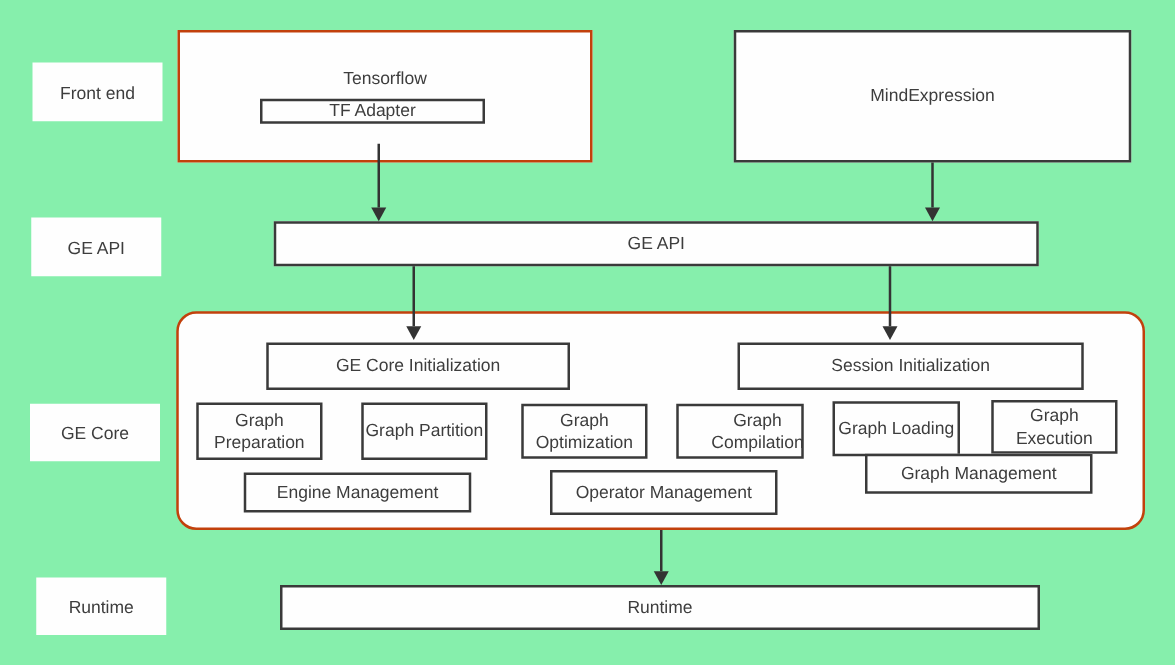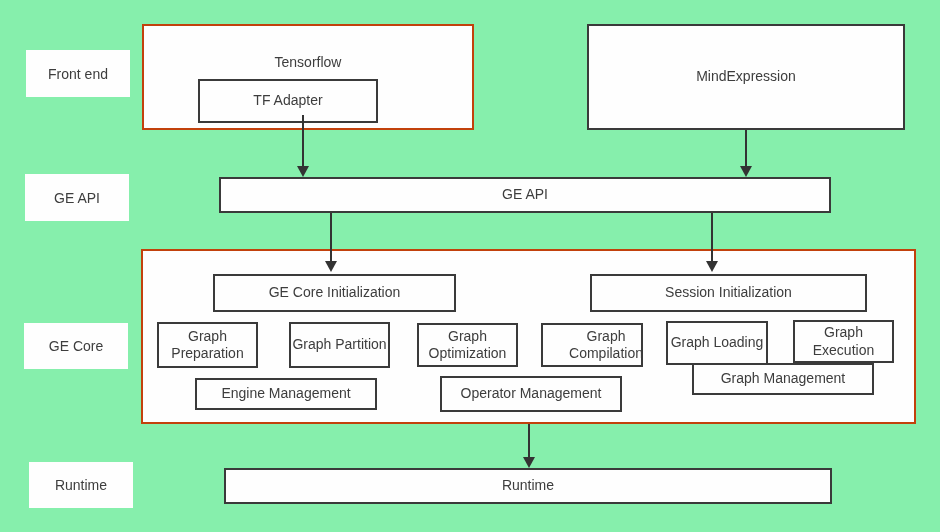--- a/index.html
+++ b/index.html
@@ -60,40 +60,40 @@
 
 <div id="canvas">
 
   <div class="abs layer-label" style="left:26px; top:50px; width:104px; height:47px;">Front end</div>
   <div class="abs layer-label" style="left:25px; top:174px; width:104px; height:47px;">GE API</div>
   <div class="abs layer-label" style="left:24px; top:323px; width:104px; height:46px;">GE Core</div>
   <div class="abs layer-label" style="left:29px; top:462px; width:104px; height:46px;">Runtime</div>
 
   <div class="abs container-box" style="left:142px; top:24px; width:332px; height:106px;">
     <div class="box-title" style="top:28px;">Tensorflow</div>
-    <div class="box abs" style="left:54px; top:53px; width:180px; height:44px;">TF Adapter</div>
+    <div class="box abs" style="left:64px; top:53px; width:180px; height:20px;">TF Adapter</div>
   </div>
 
   <div class="abs box" style="left:587px; top:24px; width:318px; height:106px;">MindExpression</div>
 
   <div class="arrow-stem" style="left:302px; top:115px; height:51px;"></div>
   <div class="arrow-head" style="left:297px; top:166px;"></div>
 
   <div class="arrow-stem" style="left:745px; top:130px; height:36px;"></div>
   <div class="arrow-head" style="left:740px; top:166px;"></div>
 
   <div class="abs box" style="left:219px; top:177px; width:612px; height:36px;">GE API</div>
 
   <div class="arrow-stem" style="left:330px; top:213px; height:48px;"></div>
   <div class="arrow-head" style="left:325px; top:261px;"></div>
 
   <div class="arrow-stem" style="left:711px; top:213px; height:48px;"></div>
   <div class="arrow-head" style="left:706px; top:261px;"></div>
 
-  <div class="abs container-box" style="left:141px; top:249px; width:775px; height:175px;">
+  <div class="abs container-box" style="left:141px; top:249px; width:775px; height:175px;border-radius:16px;">
 
     <div class="box abs" style="left:70px; top:23px; width:243px; height:38px;">GE Core Initialization</div>
     <div class="box abs" style="left:447px; top:23px; width:277px; height:38px;">Session Initialization</div>
 
     <div class="box abs" style="left:14px; top:71px; width:101px; height:46px;">Graph Preparation</div>
     <div class="box abs" style="left:146px; top:71px; width:101px; height:46px;">Graph Partition</div>
     <div class="box abs" style="left:274px; top:72px; width:101px; height:44px;">Graph Optimization</div>
     <div class="box abs" style="left:398px; top:72px; width:102px; height:44px;padding-left:28px;">Graph Compilation</div>
     <div class="box abs" style="left:523px; top:70px; width:102px; height:44px;">Graph Loading</div>
     <div class="box abs" style="left:650px; top:69px; width:101px; height:43px;">Graph Execution</div>

